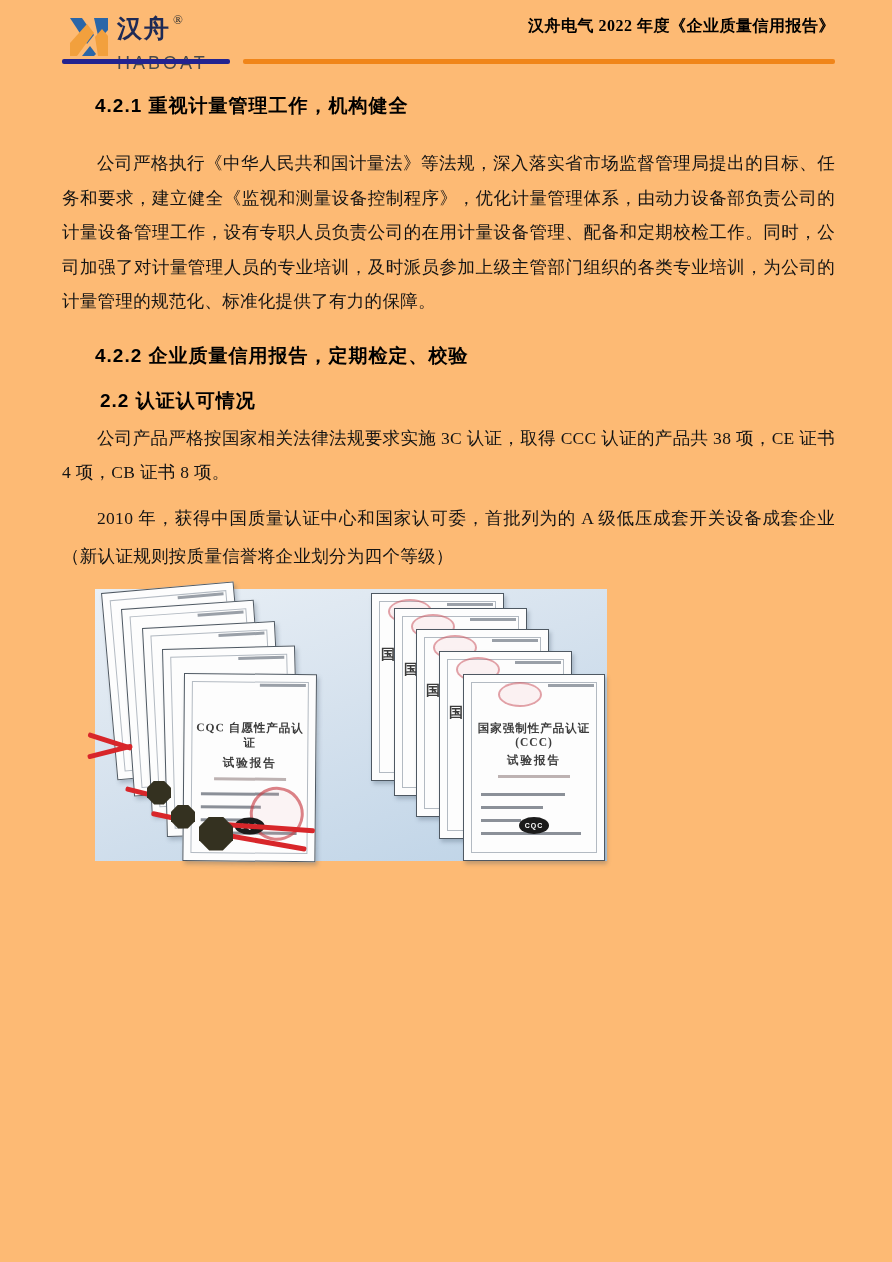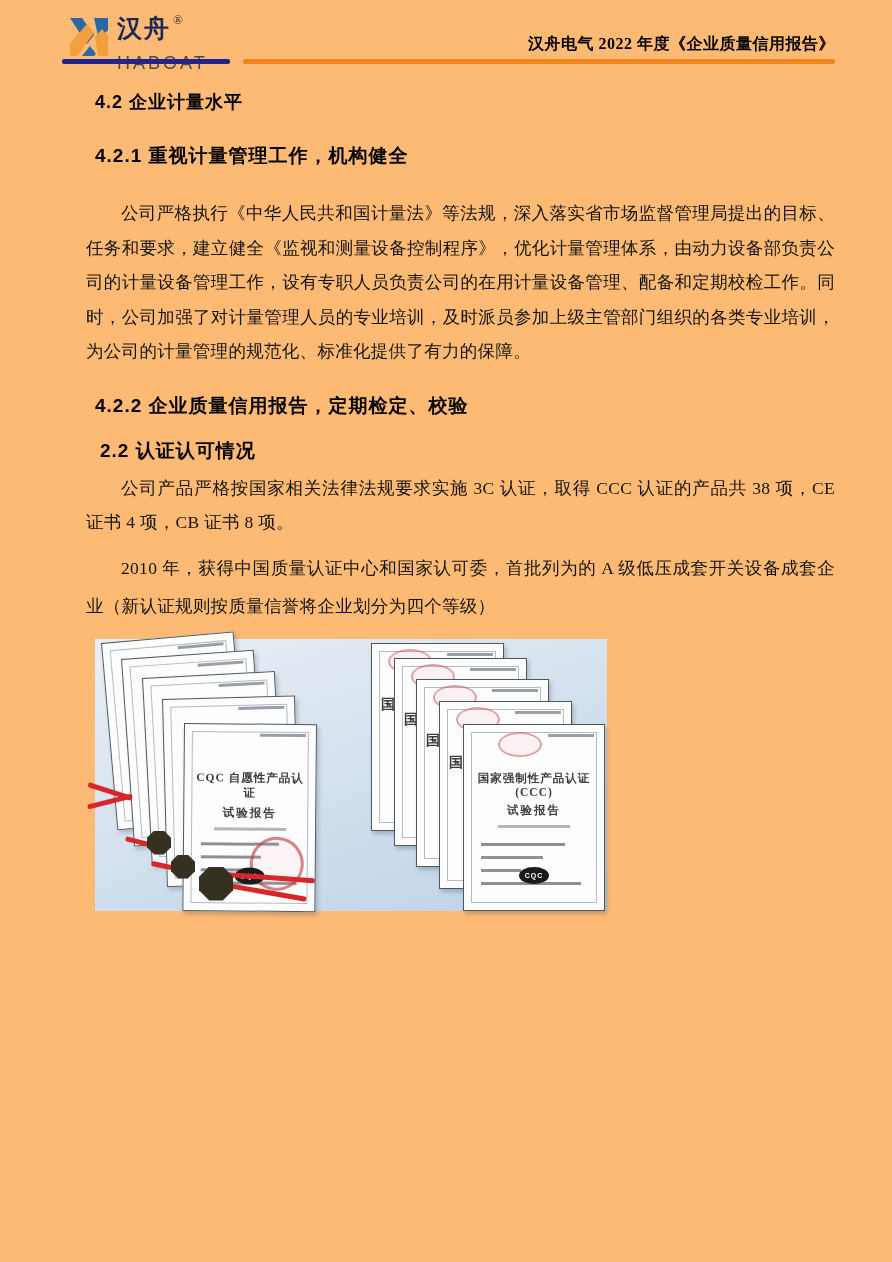--- a/index.html
+++ b/index.html
@@ -12,39 +12,39 @@
   .header { position:absolute; top:12px; left:62px; right:57px; height:46px; }
   .logo { position:absolute; left:6px; top:4px; display:flex; align-items:flex-start; }
   .logo-mark { width:42px; height:42px; }
   .logo-text { margin-left:7px; line-height:1; }
   .logo-cn-row { display:flex; align-items:flex-start; }
   .logo-cn { font-family:"Liberation Sans", sans-serif; font-weight:bold;
              font-size:25px; color:#1e2a55; letter-spacing:2px; }
   .logo-reg { font-size:13px; color:#333; margin-left:2px; margin-top:-3px; }
   .logo-en { font-family:"Liberation Sans", sans-serif; font-size:18px;
              color:#4a4a4a; letter-spacing:3px; margin-top:13px; }
-  .header-title { position:absolute; right:0; bottom:3px; font-size:16px;
+  .header-title { position:absolute; right:0; bottom:21px; font-size:16px;
                   font-weight:bold; color:#000; letter-spacing:0.5px; }
   .rule { position:absolute; top:59px; left:62px; width:773px; height:6px; }
   .rule-blue  { position:absolute; left:0;  top:0; width:168px; height:5px;
                 background:#23238f; border-radius:2px; }
   .rule-orange{ position:absolute; left:181px; right:0; top:0; height:5px;
                 background:#f08519; border-radius:2px; }
   
   .content { position:absolute; top:64px; left:62px; width:773px; }
   .hd { font-family:"Liberation Sans", sans-serif; font-weight:bold;
         color:#000; font-size:19px; letter-spacing:1px; }
   .hd-42   { margin:26px 0 0 33px; font-size:18px; }
   .hd-421  { margin:29px 0 0 33px; }
   .hd-422  { margin:24px 0 0 33px; }
   .hd-43   { margin:19px 0 0 38px; }
   .hd-431  { margin:34px 0 0 33px; font-size:18px; }
   .hd-432  { margin:22px 0 0 33px; }
   .para { font-size:17.5px; line-height:34.5px; text-align:justify;
-          text-indent:2em; letter-spacing:0.3px; color:#141414;margin-left:24px; }
+          text-indent:2em; letter-spacing:0.3px; color:#141414; }
   .p-421  { margin-top:27px; }
   .p-422  { margin-top:25px; }
   .p-431a { margin-top:7px;  }
   .p-431b { margin-top:9px; line-height:38px; }
   
   .fig { position:relative; width:512px; height:272px; margin:14px 0 0 33px;
          background:linear-gradient(160deg,#eaf0f6 0%, #d6e2ee 45%, #bcd2e6 100%); }
   .cert { position:absolute; width:131px; height:186px; background:#fdfdfd;
           border:1px solid #4e5862; box-shadow:2px 3px 4px rgba(60,80,100,.30);
           transform-origin:top left; }
@@ -125,21 +125,20 @@
     <div class="header-title">汉舟电气 2022 年度《企业质量信用报告》</div>
   </div>
 
   <div class="rule">
     <div class="rule-blue"></div>
     <div class="rule-orange"></div>
   </div>
 
   <div class="content">
 
-    <div class="hd hd-42">4.2 企业计量水平</div>
     <div class="hd hd-421">4.2.1 重视计量管理工作，机构健全</div>
     <div class="para p-421">公司严格执行《中华人民共和国计量法》等法规，深入落实省市场监督管理局提出的目标、任务和要求，建立健全《监视和测量设备控制程序》，优化计量管理体系，由动力设备部负责公司的计量设备管理工作，设有专职人员负责公司的在用计量设备管理、配备和定期校检工作。同时，公司加强了对计量管理人员的专业培训，及时派员参加上级主管部门组织的各类专业培训，为公司的计量管理的规范化、标准化提供了有力的保障。</div>
 
     <div class="hd hd-422">4.2.2 企业质量信用报告，定期检定、校验</div>
 
     <div class="hd hd-43">2.2 认证认可情况</div>
     <div class="para p-431a">公司产品严格按国家相关法律法规要求实施 3C 认证，取得 CCC 认证的产品共 38 项，CE 证书 4 项，CB 证书 8 项。</div>
     <div class="para p-431b">2010 年，获得中国质量认证中心和国家认可委，首批列为的 A 级低压成套开关设备成套企业（新认证规则按质量信誉将企业划分为四个等级）</div>
 
     <div class="fig">

